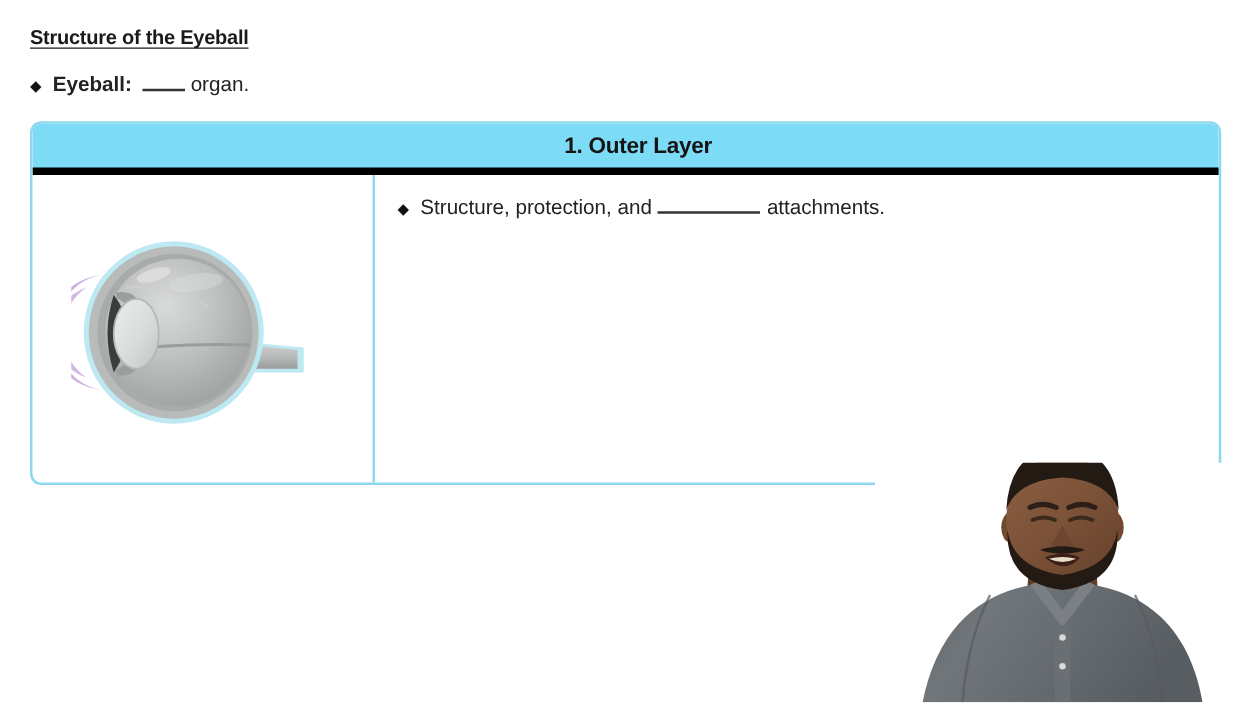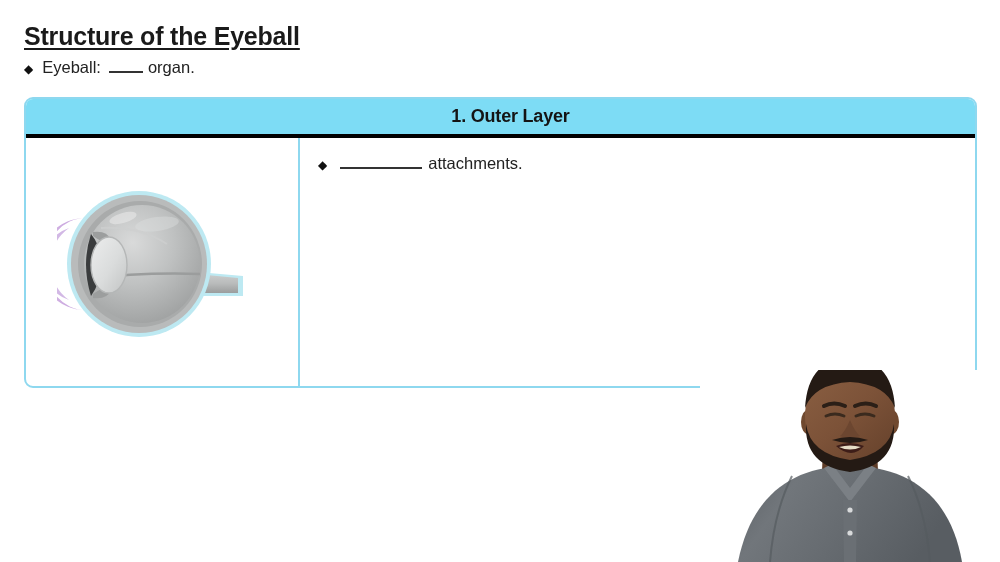--- a/index.html
+++ b/index.html
@@ -13,21 +13,21 @@
     font-family: "Liberation Sans", sans-serif;
     overflow: hidden;
     position: relative;
   }
 
   
   .slide-title {
     position: absolute;
     left: 24px;
     top: 22px;
-    font-size: 25px;
+    font-size: 16px;
     font-weight: bold;
     color: #1a1a1a;
     text-decoration: underline;
     text-underline-offset: 3px;
     letter-spacing: -0.2px;
     white-space: nowrap;
   }
 
   
   .top-bullet {
@@ -40,21 +40,21 @@
     display: flex;
     align-items: baseline;
   }
   .bullet-diamond {
     font-size: 12px;
     color: #111111;
     margin-right: 9px;
     line-height: 1;
   }
   .bullet-bold {
-    font-weight: normal;
+    font-weight: bold;
     margin-right: 5px;
   }
   .blank-short {
     display: inline-block;
     width: 34px;
     border-bottom: 2px solid #333333;
     margin: 0 5px 0 3px;
     height: 13px;
   }
   .blank-long {
@@ -74,21 +74,21 @@
     height: 291px;
     border: 2px solid #8ed8ef;
     border-radius: 9px;
     box-sizing: border-box;
     background: #ffffff;
     overflow: hidden;
   }
   .table-header {
     height: 35px;
     background: #7ddcf5;
-    border-bottom: 4px solid #000000;
+    border-bottom: 6px solid #000000;
     display: flex;
     align-items: center;
     justify-content: center;
     padding-left: 20px;
   }
   .table-header-title {
     font-size: 18px;
     font-weight: bold;
     color: #141414;
     letter-spacing: -0.2px;
@@ -206,20 +206,21 @@
         <ellipse cx="52" cy="81" rx="18" ry="28" fill="url(#lensGrad)" stroke="#b5b7b7" stroke-width="1.4"></ellipse>
 
         <ellipse cx="66" cy="34" rx="14" ry="5" fill="#e7e8e8" opacity="0.6" transform="rotate(-16 66 34)"></ellipse>
         <ellipse cx="100" cy="40" rx="22" ry="7" fill="#dcdede" opacity="0.45" transform="rotate(-8 100 40)"></ellipse>
       </svg>
     </div>
 
     <div class="cell-text">
       <div class="cell-bullet">
         <span class="bullet-diamond">◆</span>
+        <span>Structure, protection, and</span>
         <span class="blank-long"></span>
         <span>attachments.</span>
       </div>
     </div>
 
   </div>
 </div>
 
 <div class="presenter">
   <svg width="300" height="192" viewBox="0 0 300 192">

